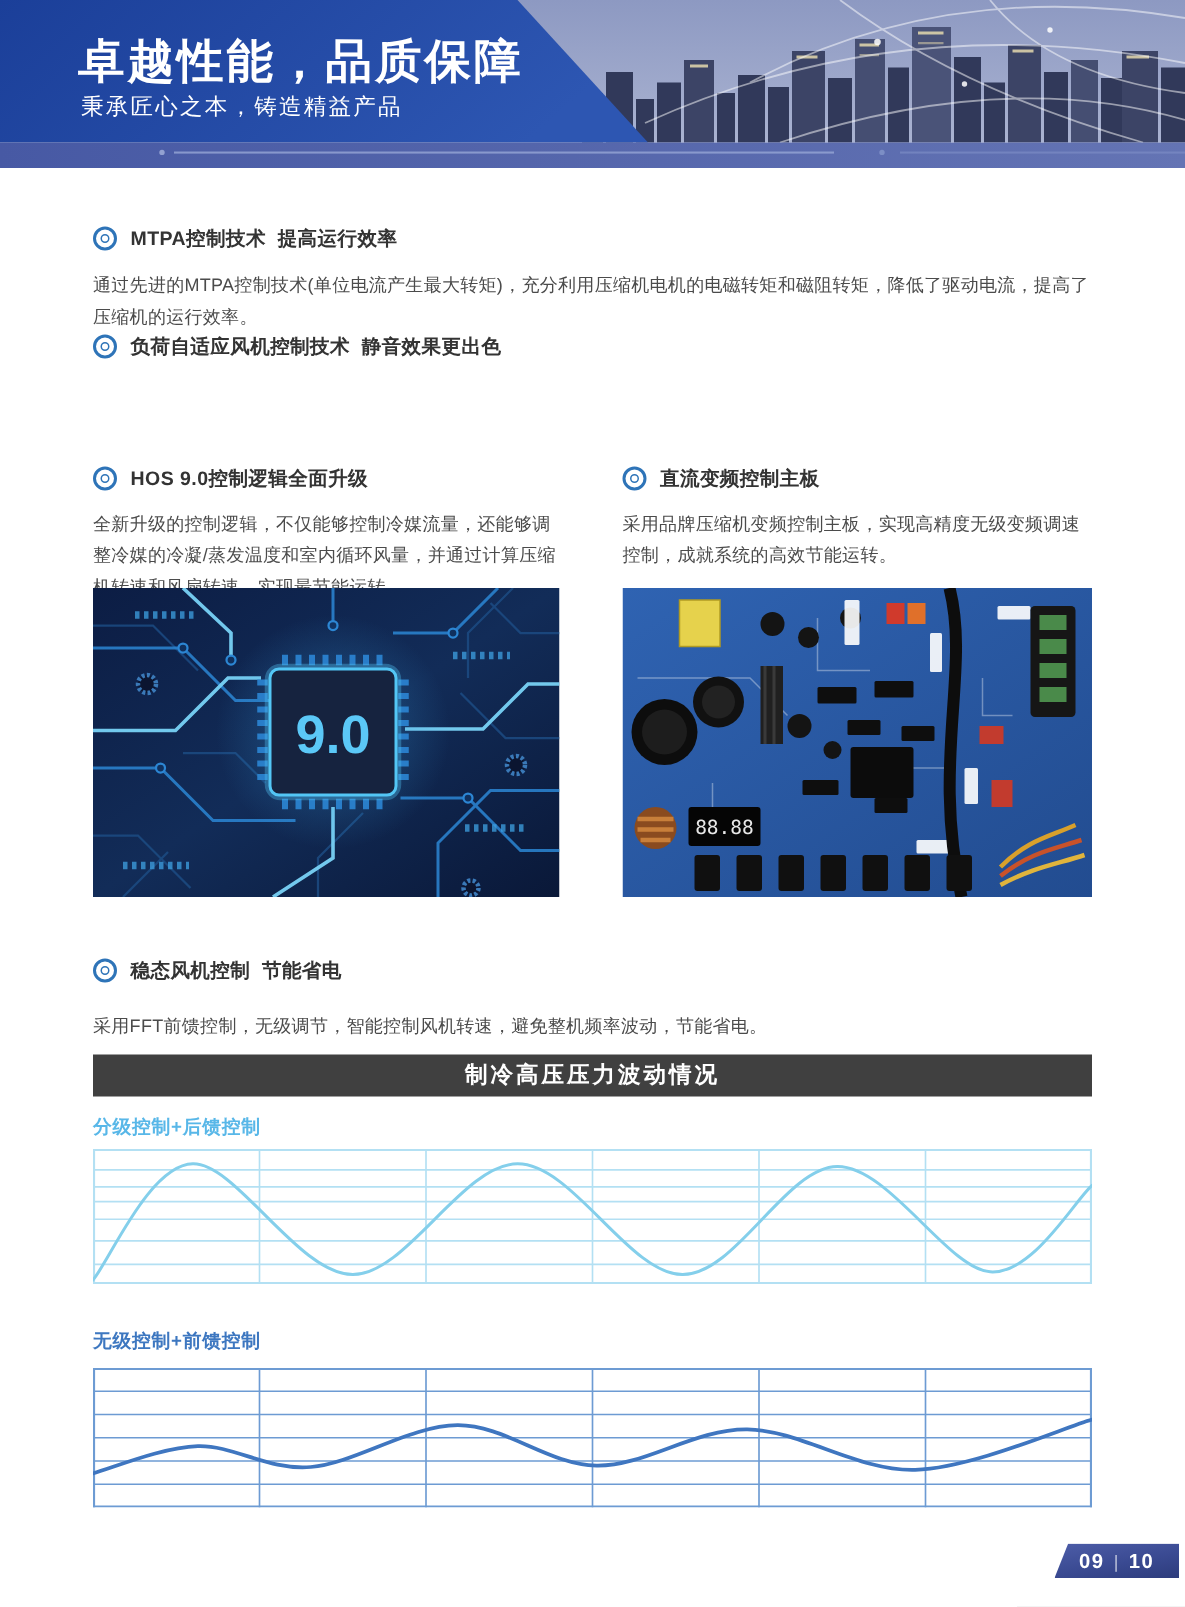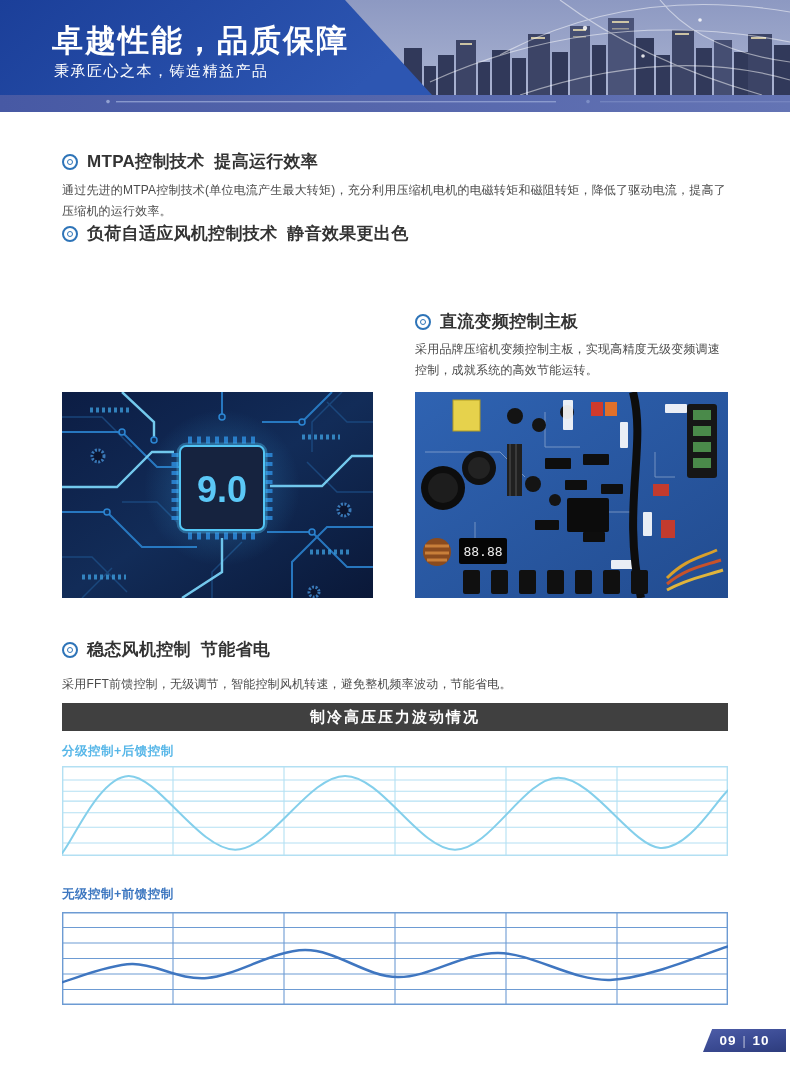--- a/index.html
+++ b/index.html
@@ -10,21 +10,21 @@
   .header{position:absolute;left:0;top:0;width:790px;height:112px;}
   .header svg{position:absolute;left:0;top:0;width:100%;height:100%;display:block;}
   .hd-title{position:absolute;left:52px;top:20px;font-size:31px;font-weight:bold;color:#ffffff;
             letter-spacing:2px;white-space:pre;}
   .hd-sub{position:absolute;left:54px;top:62px;font-size:15px;color:#ffffff;letter-spacing:1.5px;white-space:pre;}
 
   
   .content{position:absolute;left:62px;top:112px;width:666px;height:959px;}
   .abs{position:absolute;}
   .sec-title{display:flex;align-items:center;gap:9px;}
-  .sec-title .txt{font-size:17px;font-weight:bold;color:#333333;white-space:pre-wrap;letter-spacing:0.3px;}
+  .sec-title .txt{font-size:13px;font-weight:bold;color:#333333;white-space:pre-wrap;letter-spacing:0.3px;}
   .sec-icon{width:12px;height:12px;border:2.5px solid #2e74b8;border-radius:50%;
             display:flex;align-items:center;justify-content:center;flex:0 0 auto;}
   .sec-icon .dot{width:4px;height:4px;border:1.5px solid #2e74b8;border-radius:50%;}
   .body-text{font-size:12px;line-height:21px;color:#4b4b4b;letter-spacing:0.2px;}
 
   .img-frame{position:absolute;top:280px;height:206px;}
   .img-frame svg{display:block;width:100%;height:100%;}
 
   .chart-banner{position:absolute;left:0;top:591px;width:666px;height:28px;background:#404040;
                 color:#ffffff;font-size:15px;font-weight:bold;text-align:center;line-height:28px;
@@ -132,26 +132,33 @@
     </div>
     <div class="abs body-text" style="left:0;top:68px;width:666px;">通过先进的MTPA控制技术(单位电流产生最大转矩)，充分利用压缩机电机的电磁转矩和磁阻转矩，降低了驱动电流，提高了压缩机的运行效率。</div>
 
     <div class="abs sec-title" style="left:0;top:110px;">
       <span class="sec-icon">
           <span class="dot"></span>
         </span>
       <span class="txt">负荷自适应风机控制技术  静音效果更出色</span>
     </div>
 
+    <div class="abs sec-title" style="left:0;top:198px;">
+      <span class="sec-icon">
+          <span class="dot"></span>
+        </span>
+      <span class="txt">HOS 9.0控制逻辑全面升级</span>
+    </div>
     <div class="abs sec-title" style="left:353px;top:198px;">
       <span class="sec-icon">
           <span class="dot"></span>
         </span>
       <span class="txt">直流变频控制主板</span>
     </div>
+    <div class="abs body-text" style="left:0;top:227px;width:311px;">全新升级的控制逻辑，不仅能够控制冷媒流量，还能够调整冷媒的冷凝/蒸发温度和室内循环风量，并通过计算压缩机转速和风扇转速，实现最节能运转。</div>
     <div class="abs body-text" style="left:353px;top:227px;width:313px;">采用品牌压缩机变频控制主板，实现高精度无级变频调速控制，成就系统的高效节能运转。</div>
 
     <div class="img-frame" style="left:0;width:311px;">
       <svg viewBox="0 0 311 206" preserveAspectRatio="none">
         <defs>
           <linearGradient id="navy" x1="0" y1="0" x2="1" y2="1">
             <stop offset="0" stop-color="#0c1d44"></stop>
               <stop offset="0.5" stop-color="#122c58"></stop>
               <stop offset="1" stop-color="#0a1838"></stop>
           </linearGradient>

